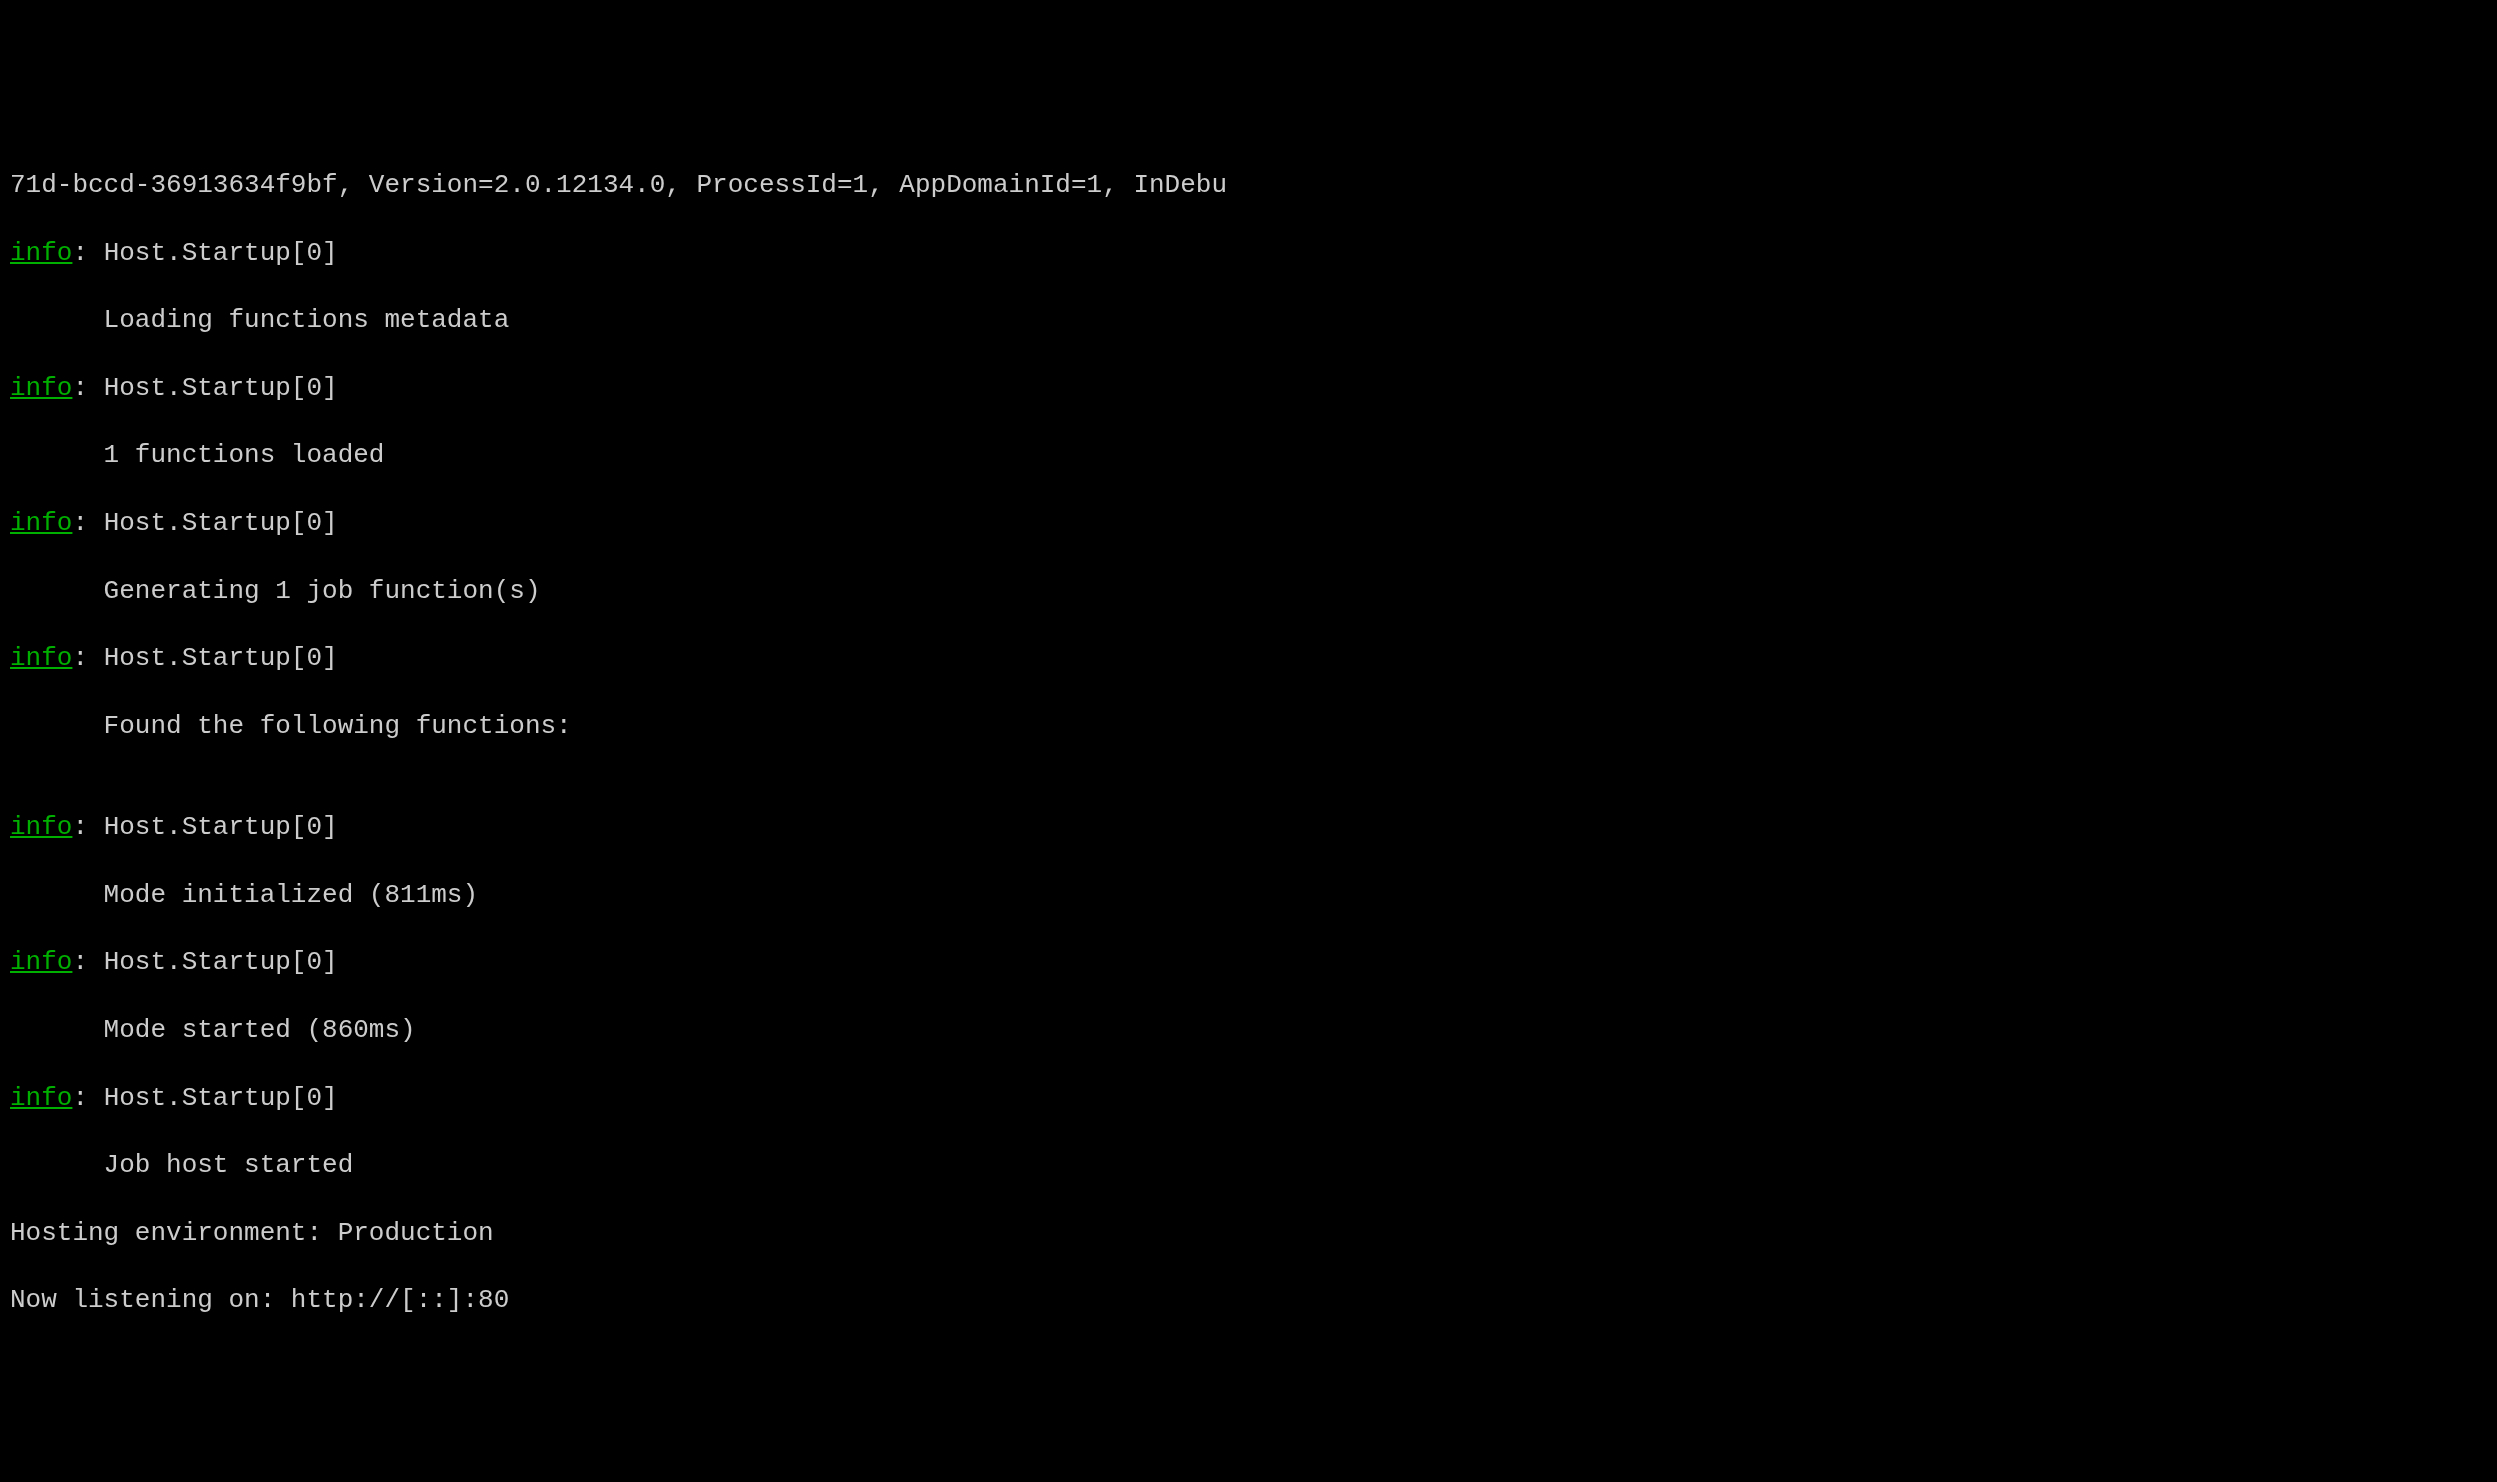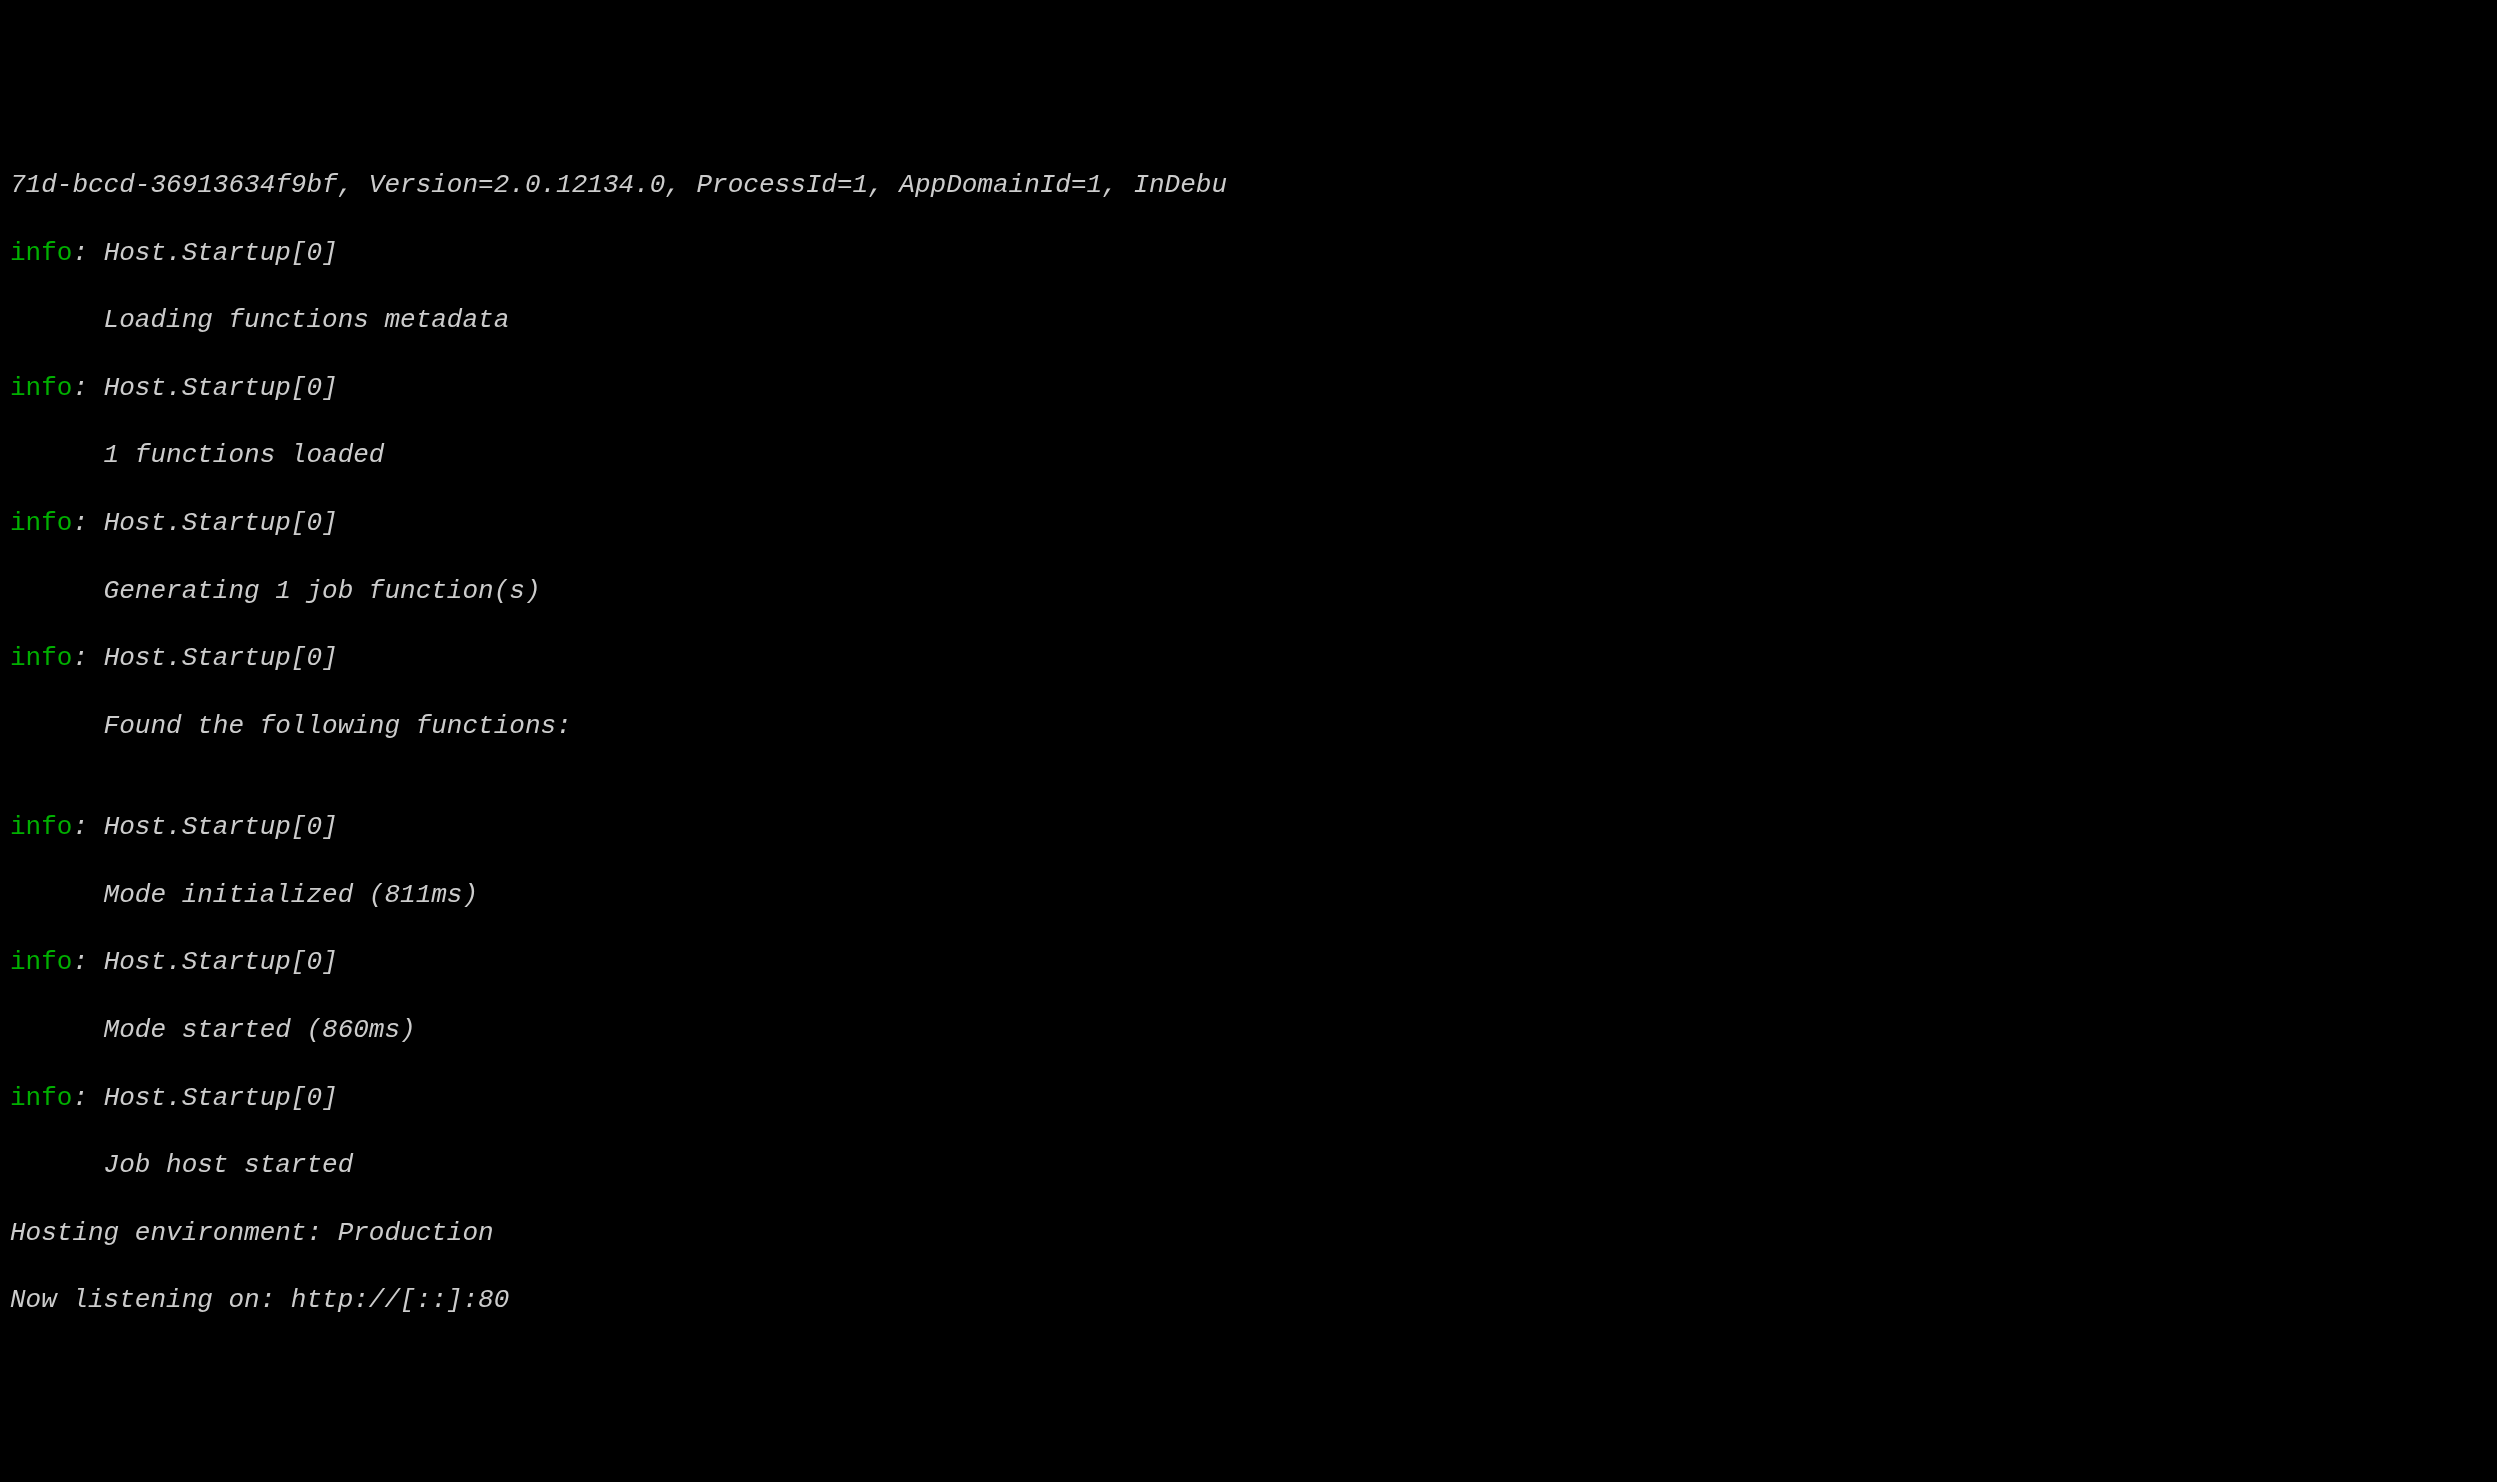--- a/index.html
+++ b/index.html
@@ -17,24 +17,24 @@
       white-space: pre;
       overflow: hidden;
       width: 2497px;
       height: 1483px;
     }
     .terminal {
       padding: 0 10px;
     }
     .info-level {
       color: #00b000;
+      text-decoration: underline;
     }
     .plain {
       color: #cccccc;
-      font-style: italic;
     }
     .log-line {
       display: block;
     }
   </style>
 </head>
 <body>
 
 
 

